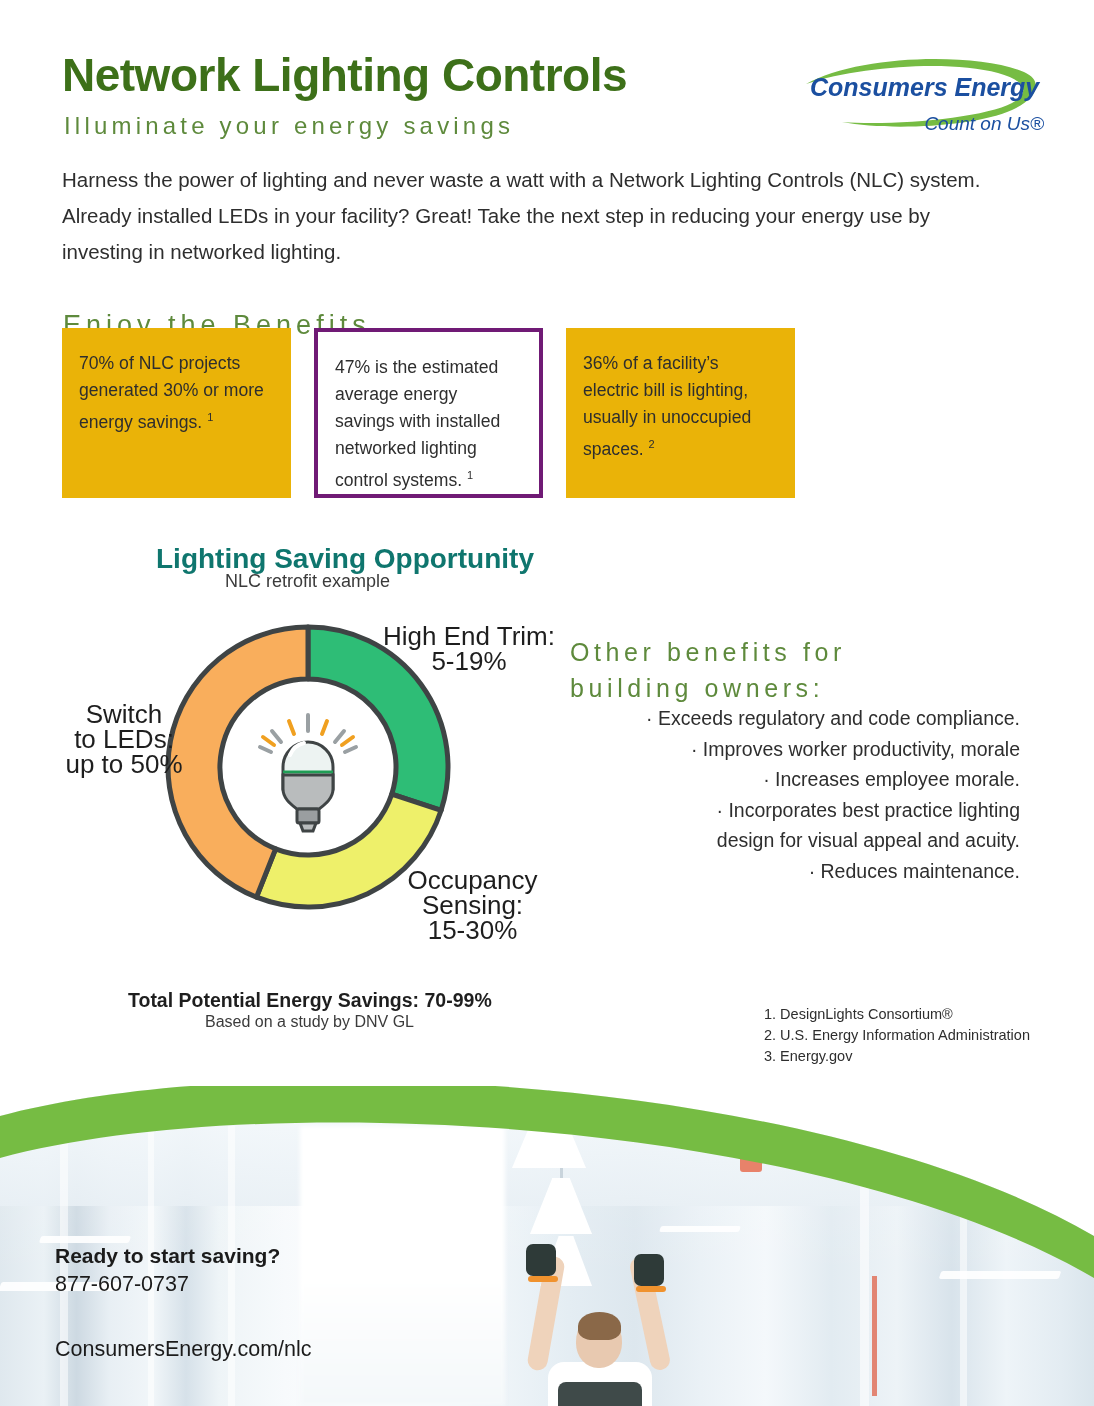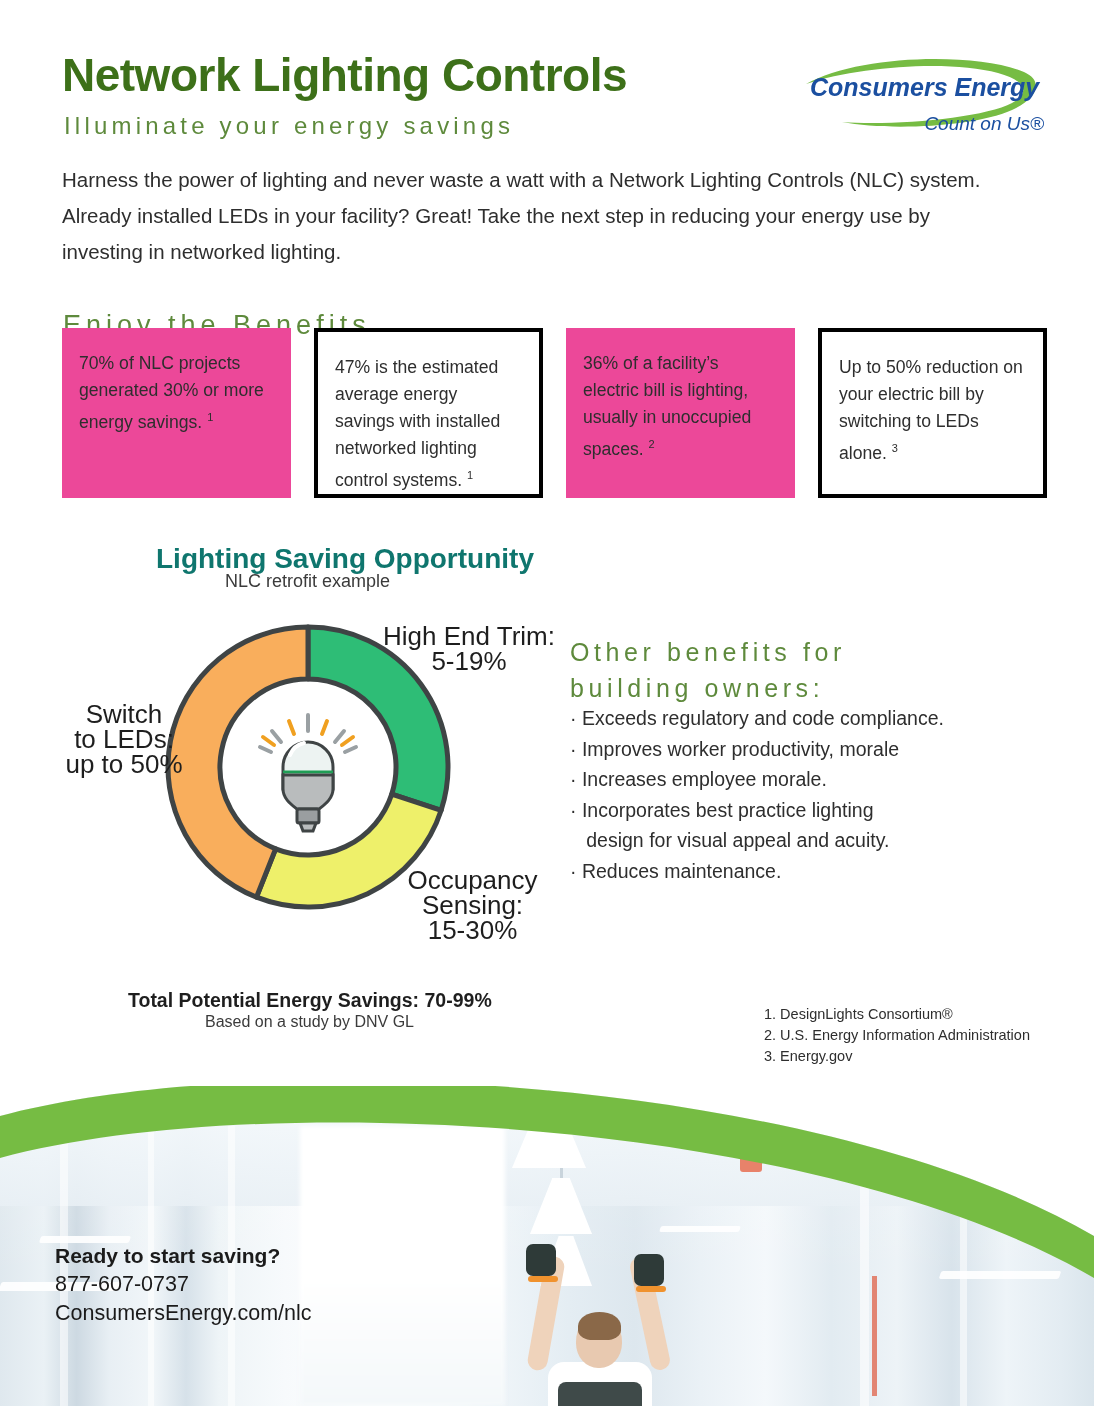--- a/index.html
+++ b/index.html
@@ -41,22 +41,22 @@
     font-size: 27px; color: #5e8a3c; letter-spacing: 5px; font-weight: 400; margin-top: 45px;
   }
 
   
   .boxes { position: absolute; left: 62px; top: 328px; width: 988px; height: 170px; }
   .box {
     position: absolute; top: 0; width: 229px; height: 170px;
     padding: 22px 18px 0 17px;
     font-size: 17.6px; line-height: 27px; color: #2e2e2e;
   }
-  .box.filled { background: #ec4899; }
-  .box.outlined { background: #ffffff; border: 4px solid #000000; }
+  .box.filled { background: #eab308; }
+  .box.outlined { background: #ffffff; border: 4px solid #701a75; }
   .box:nth-child(1) { left: 0; }
   .box:nth-child(2) { left: 252px; }
   .box:nth-child(3) { left: 504px; }
   .box:nth-child(4) { left: 756px; }
   .box sup { font-size: 11px; vertical-align: super; }
 
   
   .chart-title {
     position: absolute; left: 156px; top: 543px;
     font-size: 28px; font-weight: bold; color: #0f766e;
@@ -83,21 +83,21 @@
   }
 
   
   .other-head {
     position: absolute; left: 570px; top: 634px; width: 430px;
     font-size: 25px; line-height: 36px; color: #5e8a3c; letter-spacing: 4.6px;
     font-weight: 400;
   }
   .other-list {
     position: absolute; left: 570px; top: 703px; width: 450px;
-    font-size: 19.5px; line-height: 30.5px; color: #2e2e2e;
+    font-size: 19.5px; line-height: 30.5px; color: #2e2e2e; text-align: right;
   }
   .other-list div { white-space: pre; }
 
   
   .cites {
     position: absolute; left: 764px; top: 1004px; width: 290px;
     font-size: 14.5px; line-height: 21px; color: #2e2e2e;
   }
 
   
@@ -185,21 +185,21 @@
     transform: skewX(-18deg);
   }
   .cl1 { left: 40px; top: 150px; width: 90px; height: 7px; }
   .cl2 { left: 0px; top: 196px; width: 120px; height: 9px; }
   .cl3 { left: 660px; top: 140px; width: 80px; height: 6px; }
   .cl4 { left: 940px; top: 185px; width: 120px; height: 8px; }
 
   .footer-cta { position: absolute; left: 55px; top: 1241px; z-index: 20; }
   .cta-line1 { font-size: 21px; font-weight: bold; color: #1b1b1b; line-height: 29px; }
   .cta-line2 { font-size: 21.5px; color: #1b1b1b; line-height: 29px; }
-  .cta-line3 { font-size: 21.5px; color: #1b1b1b; line-height: 29px; }
+  .cta-line3 { font-size: 21.5px; color: #1b1b1b; line-height: 29px; margin-top: 36px; }
 </style>
 </head>
 <body>
 
 <div class="header">
   <div class="title">Network Lighting Controls</div>
   <div class="subtitle">Illuminate your energy savings</div>
 
   <div class="logo">
     <svg width="248" height="92" viewBox="0 0 248 92">
@@ -218,24 +218,20 @@
     <span>70% of NLC projects generated 30% or more energy savings.</span>
     <sup>1</sup>
   </div>
   <div class="box outlined">
     <span>47% is the estimated average energy savings with installed networked lighting control systems.</span>
     <sup>1</sup>
   </div>
   <div class="box filled">
     <span>36% of a facility’s electric bill is lighting, usually in unoccupied spaces.</span>
     <sup>2</sup>
-  </div>
-  <div class="box outlined">
-    <span>Up to 50% reduction on your electric bill by switching to LEDs alone.</span>
-    <sup>3</sup>
   </div>
 </div>
 
 <div class="chart-title">Lighting Saving Opportunity</div>
 <div class="chart-sub">NLC retrofit example</div>
 
 <div class="donut-wrap">
   <svg width="300" height="300" viewBox="0 0 300 300">
     <g id="donut-segments">
         <path d="M150 10 A140 140 0 0 1 283.1479122813215 193.26237921249265 L233.69297343397352 177.19349550499538 A88 88 0 0 0 150 62 Z" fill="#2ebd76" stroke="#3f4445" stroke-width="5" stroke-linejoin="round"></path>

